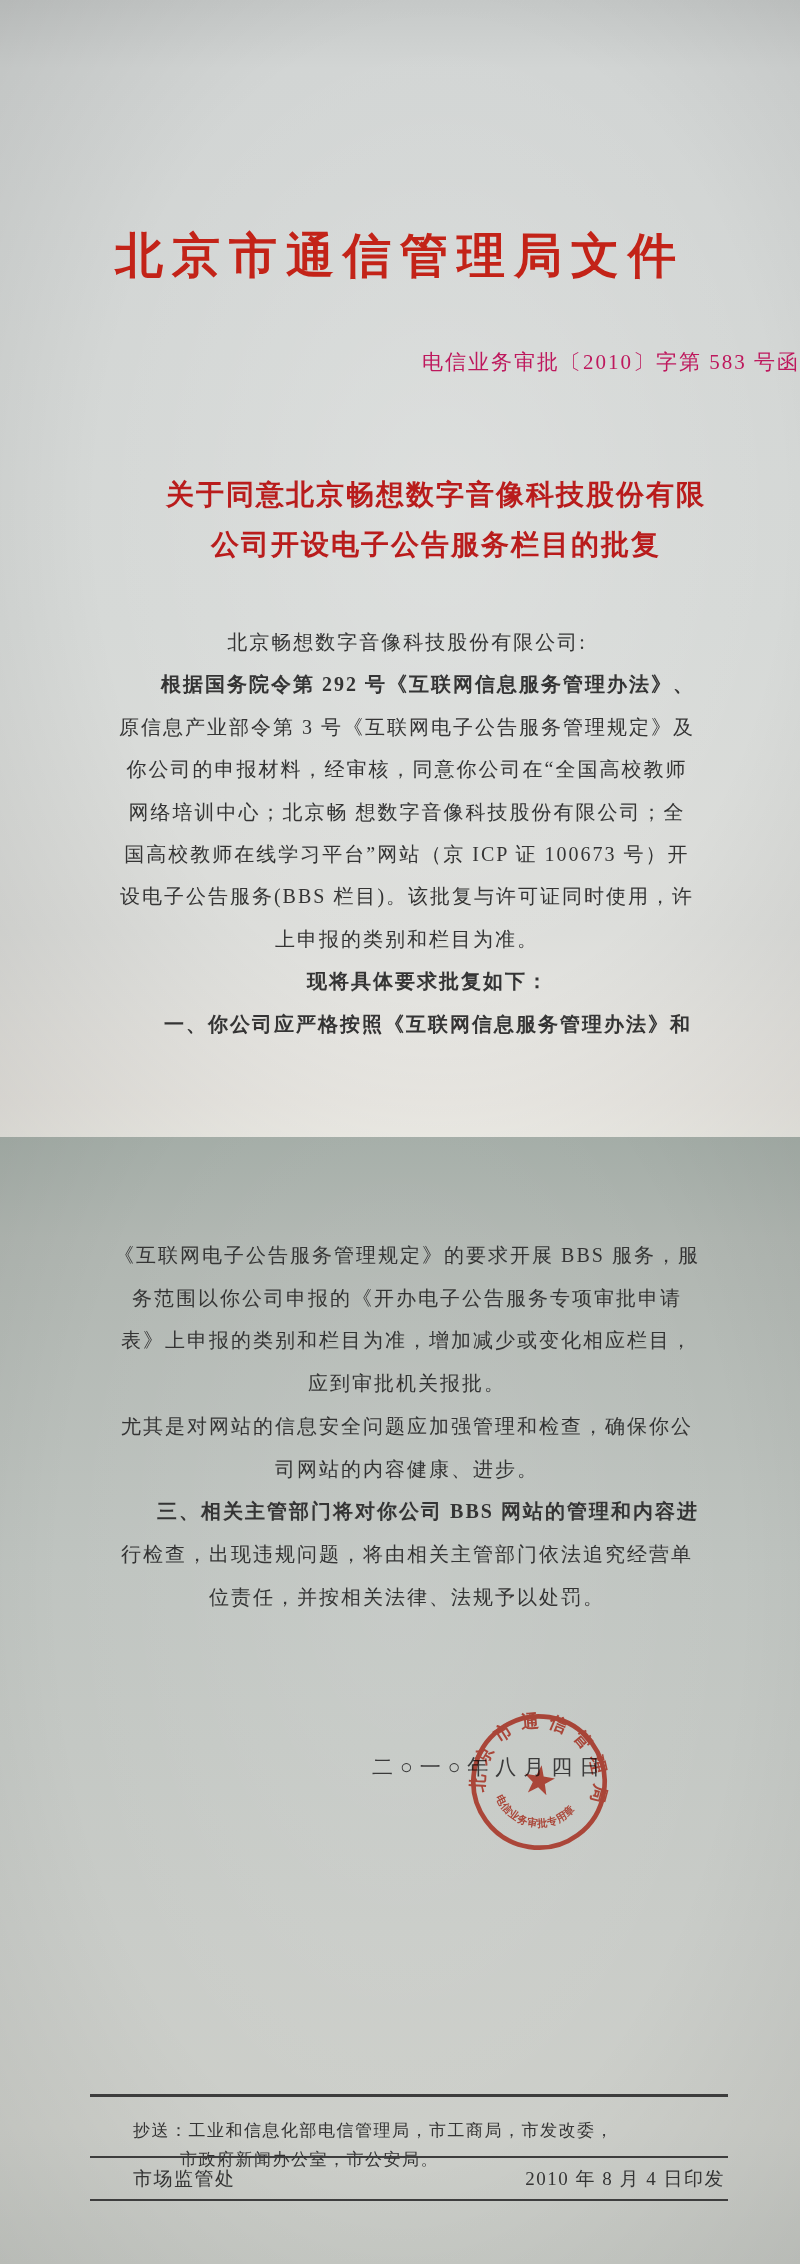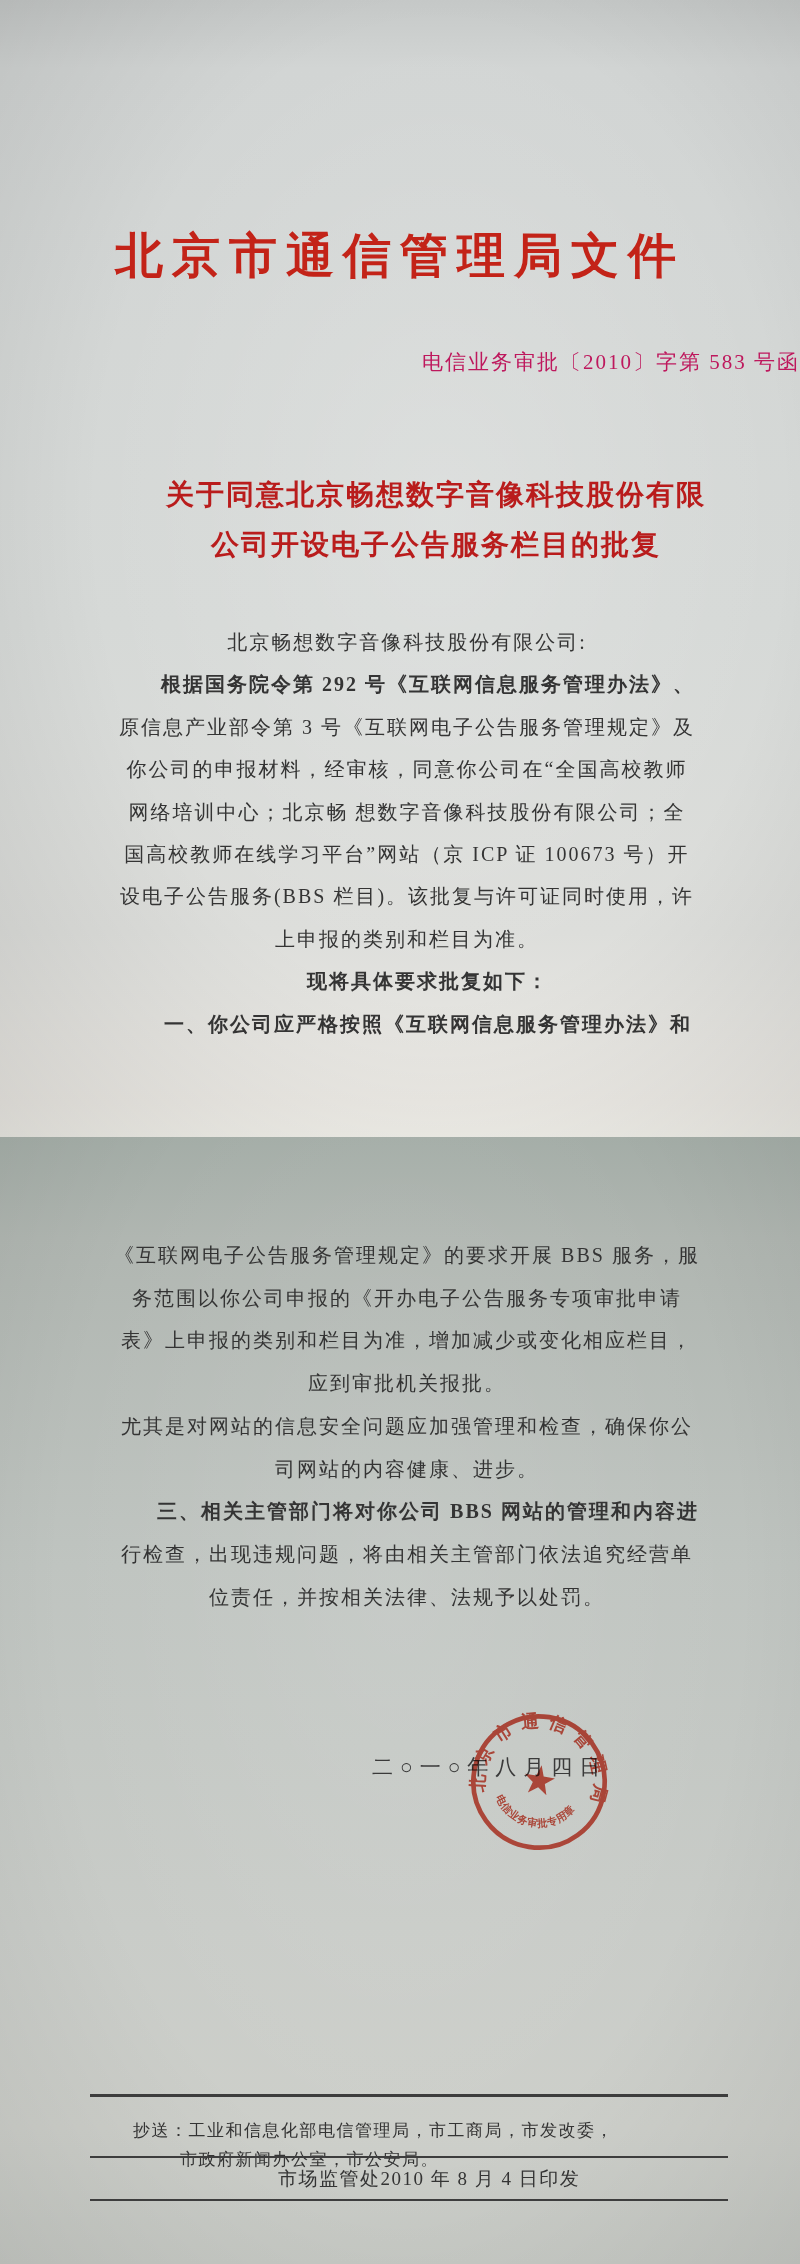--- a/index.html
+++ b/index.html
@@ -59,21 +59,21 @@
   .rule.r1{top:2094px;height:3px;}
   .rule.r2{top:2156px;}
   .rule.r3{top:2199px;}
   .ccblock{
     position:absolute;left:133px;top:2100px;width:600px;font-size:17px;
     letter-spacing:1.5px;color:#343434;line-height:29px;white-space:nowrap;margin-top:16px;
   }
   .ccblock .cc2{padding-left:47px;}
   .printrow{
     position:absolute;left:133px;top:2166px;width:592px;display:flex;
-    justify-content:center;font-size:19px;letter-spacing:1.5px;color:#343434;white-space:nowrap;
+    justify-content:space-between;font-size:19px;letter-spacing:1.5px;color:#343434;white-space:nowrap;
   }
 </style>
 </head>
 <body>
 
 <div id="shot">
 
   <div class="photo1"></div>
 
   <div class="hdr">北京市通信管理局文件</div>

